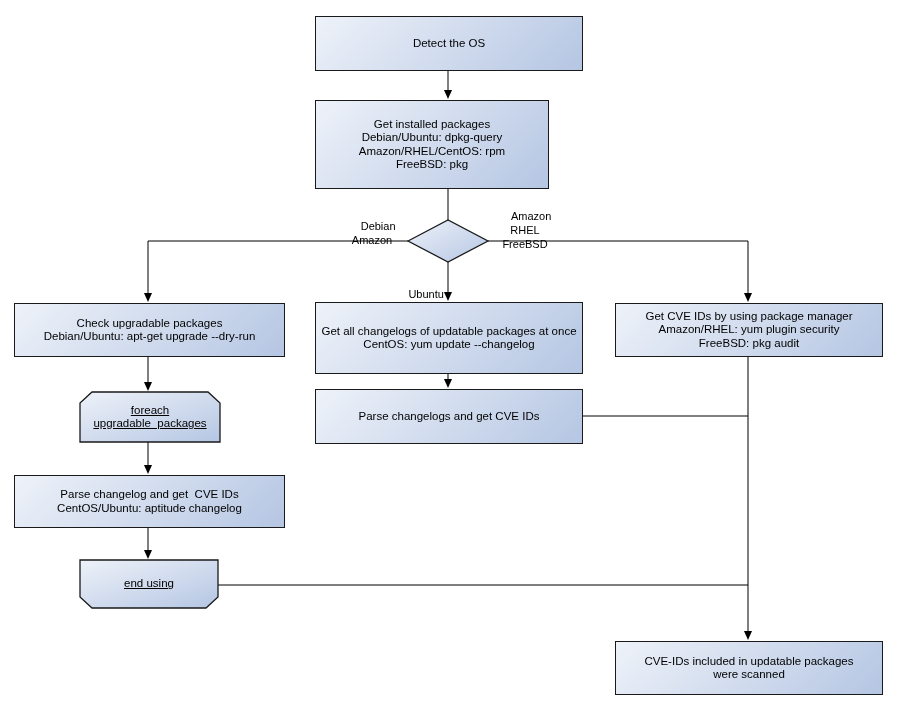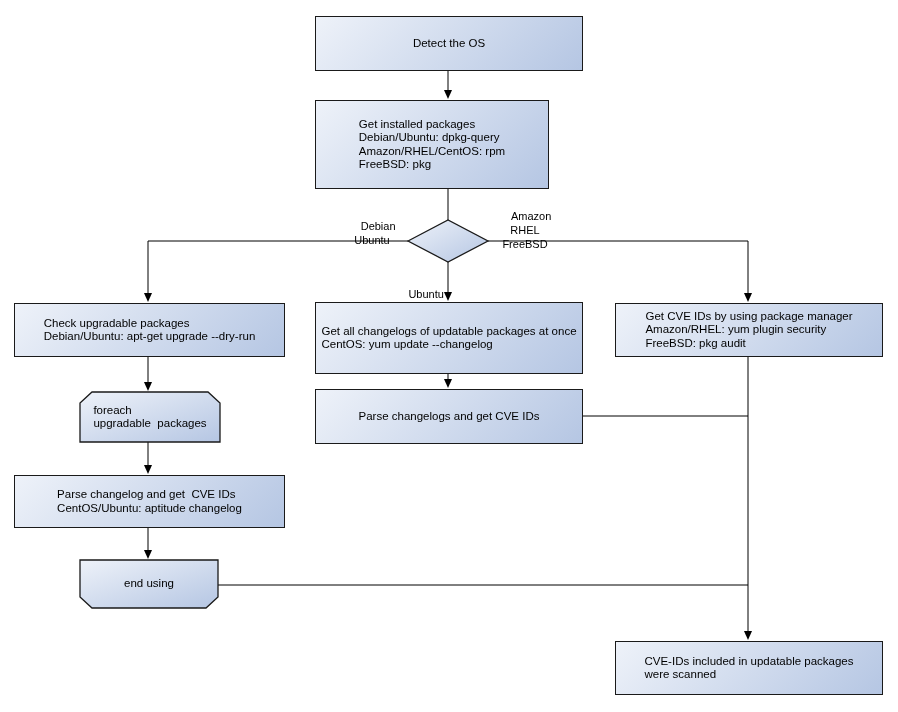--- a/index.html
+++ b/index.html
@@ -11,30 +11,30 @@
   }
   .wires{position:absolute;left:0;top:0;width:898px;height:712px;}
   .wire{stroke:var(--line-color,#000);stroke-width:1;fill:none;}
   .arrowhead{fill:var(--line-color,#000);stroke:none;}
   .shape{fill:url(#nodeGrad);stroke:var(--node-border,#1a1a1a);stroke-width:1.3;}
   .g1{stop-color:var(--node-g1,#eef2f9);}
   .g2{stop-color:var(--node-g2,#b5c6e3);}
   .node{
     position:absolute;box-sizing:border-box;
     display:flex;align-items:center;justify-content:center;
-    font-size:11.5px;line-height:13.5px;
+    text-align:center;font-size:11.5px;line-height:13.5px;
     white-space:pre-wrap;
     background:linear-gradient(135deg,var(--node-g1,#eef2f9) 0%,var(--node-g2,#b5c6e3) 100%);
     border:1.3px solid var(--node-border,#1a1a1a);
   }
   .overlay{
     position:absolute;box-sizing:border-box;
     display:flex;align-items:center;justify-content:center;
-    font-size:11.5px;line-height:13.5px;
-    white-space:pre-wrap;background:transparent;border:none;
+    text-align:center;font-size:11.5px;line-height:13.5px;
+    white-space:pre-wrap;background:transparent;border:none;text-decoration:underline;
   }
   .edge-label{
     position:absolute;text-align:center;
     font-size:11px;line-height:14px;white-space:pre-wrap;
   }
 </style>
 </head>
 <body>
 
 <div class="canvas">
@@ -129,21 +129,21 @@
     <span>foreach
 upgradable  packages</span>
   </div>
 
   <div class="overlay" style="left:80px;top:560px;width:138px;height:48px">
     <span>end using</span>
   </div>
 
   <div class="edge-label" style="left:340px;top:205px;width:64px">
     <span>Debian
-Ubuntu</span>
+Amazon</span>
   </div>
 
   <div class="edge-label" style="left:494px;top:195px;width:62px">
     <span>Amazon
 RHEL
 FreeBSD</span>
   </div>
 
   <div class="edge-label" style="left:392px;top:273px;width:56px">
     <span>Ubuntu</span>

